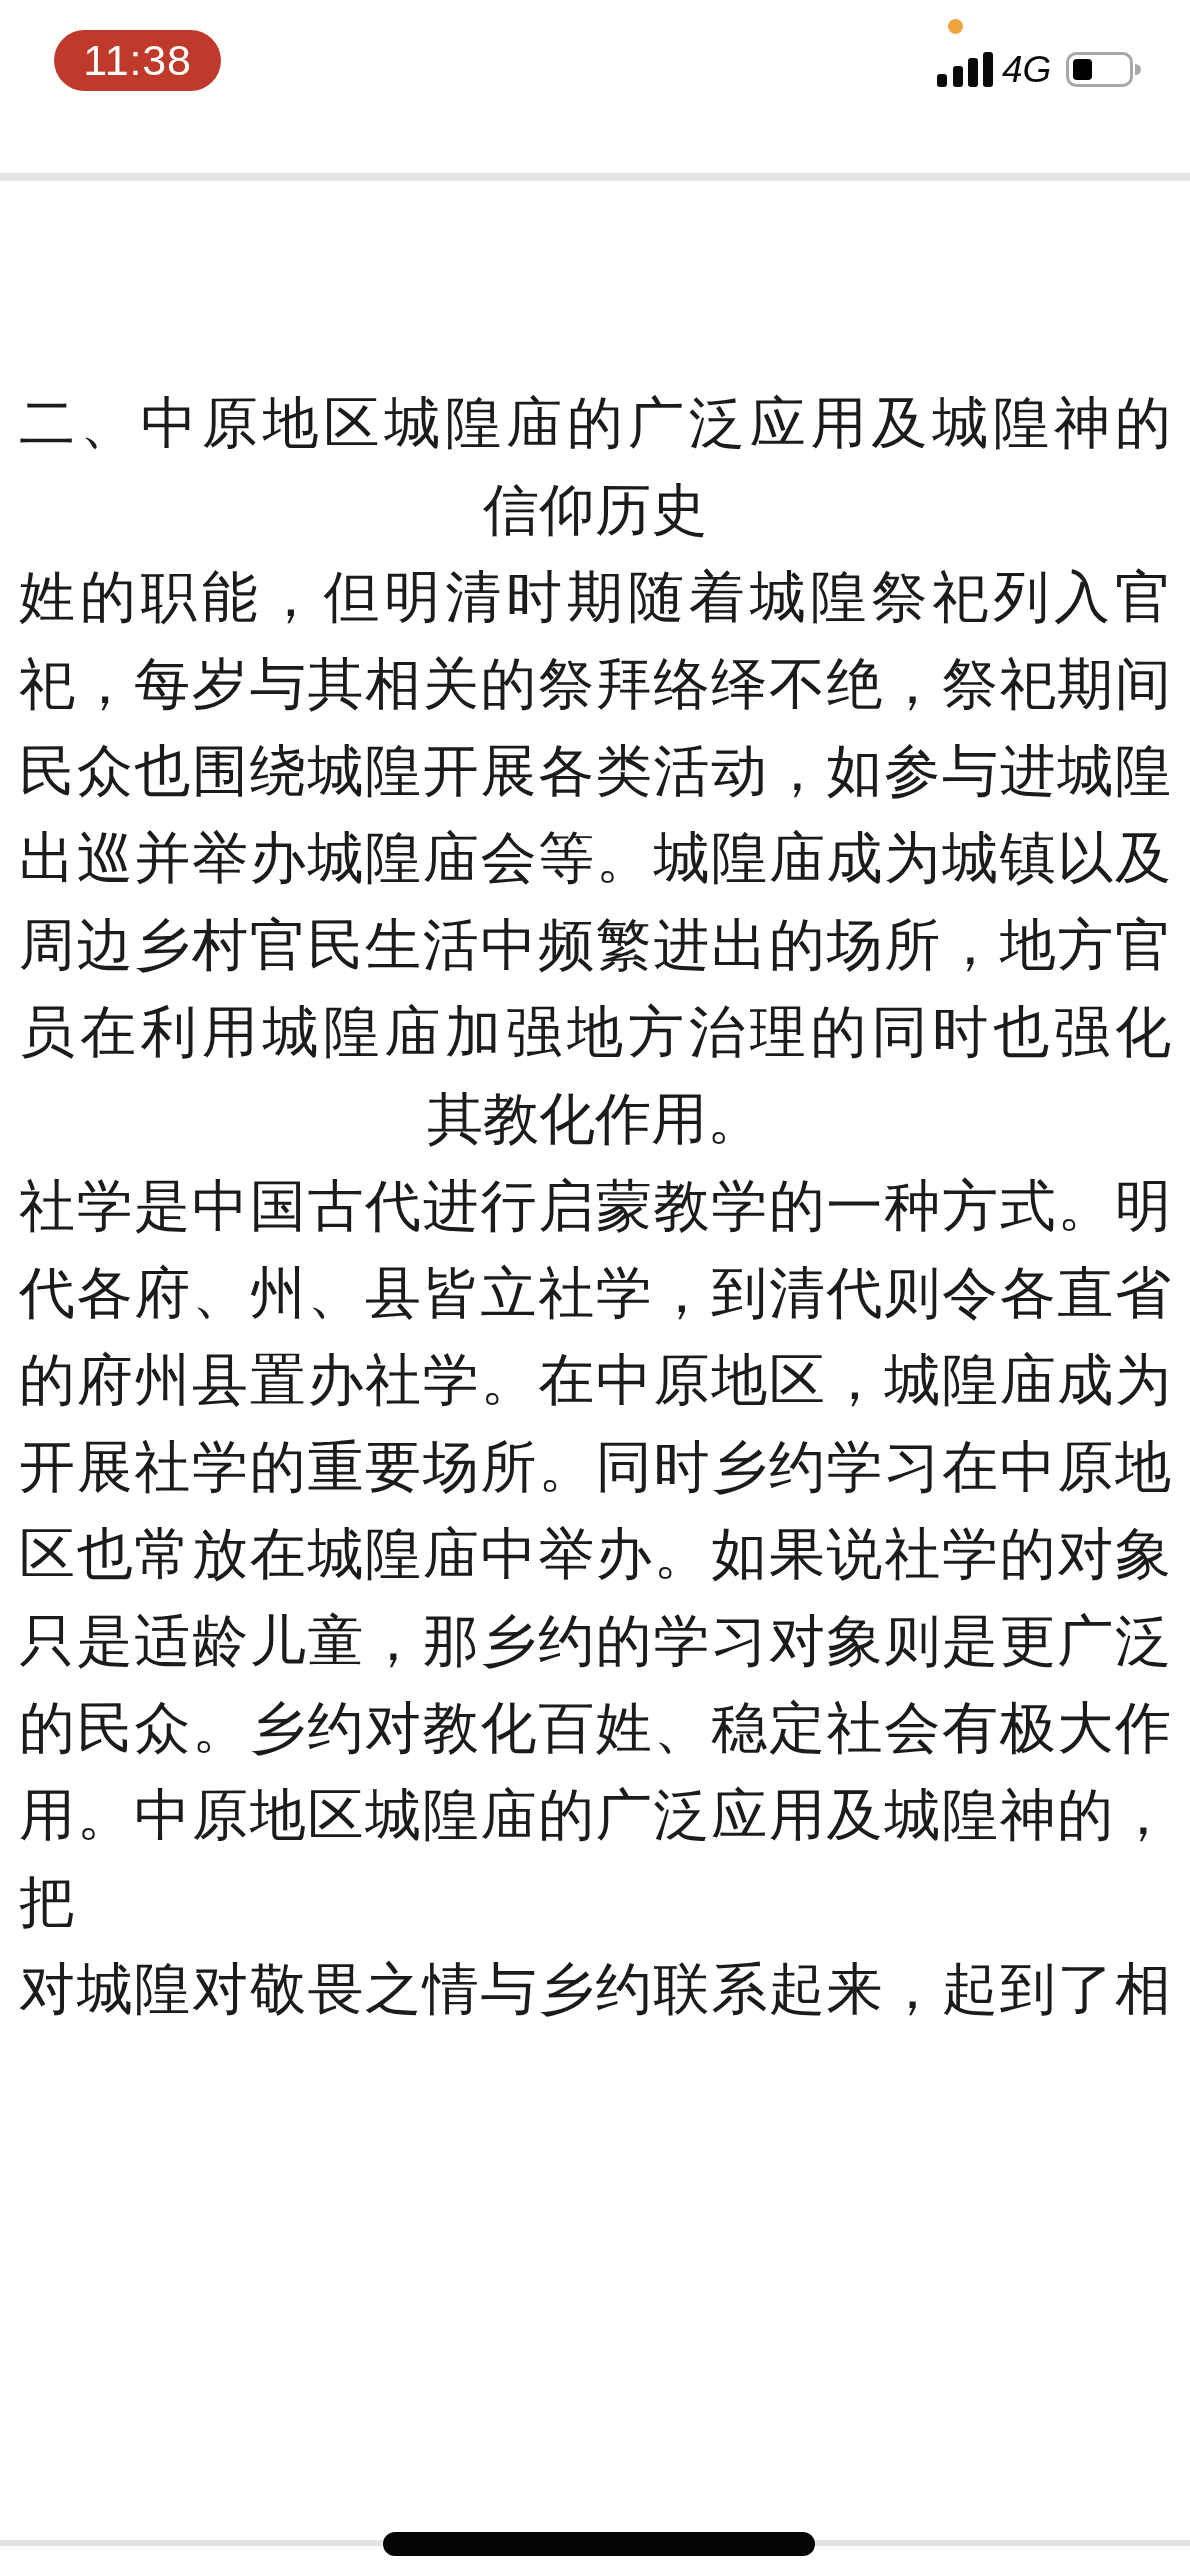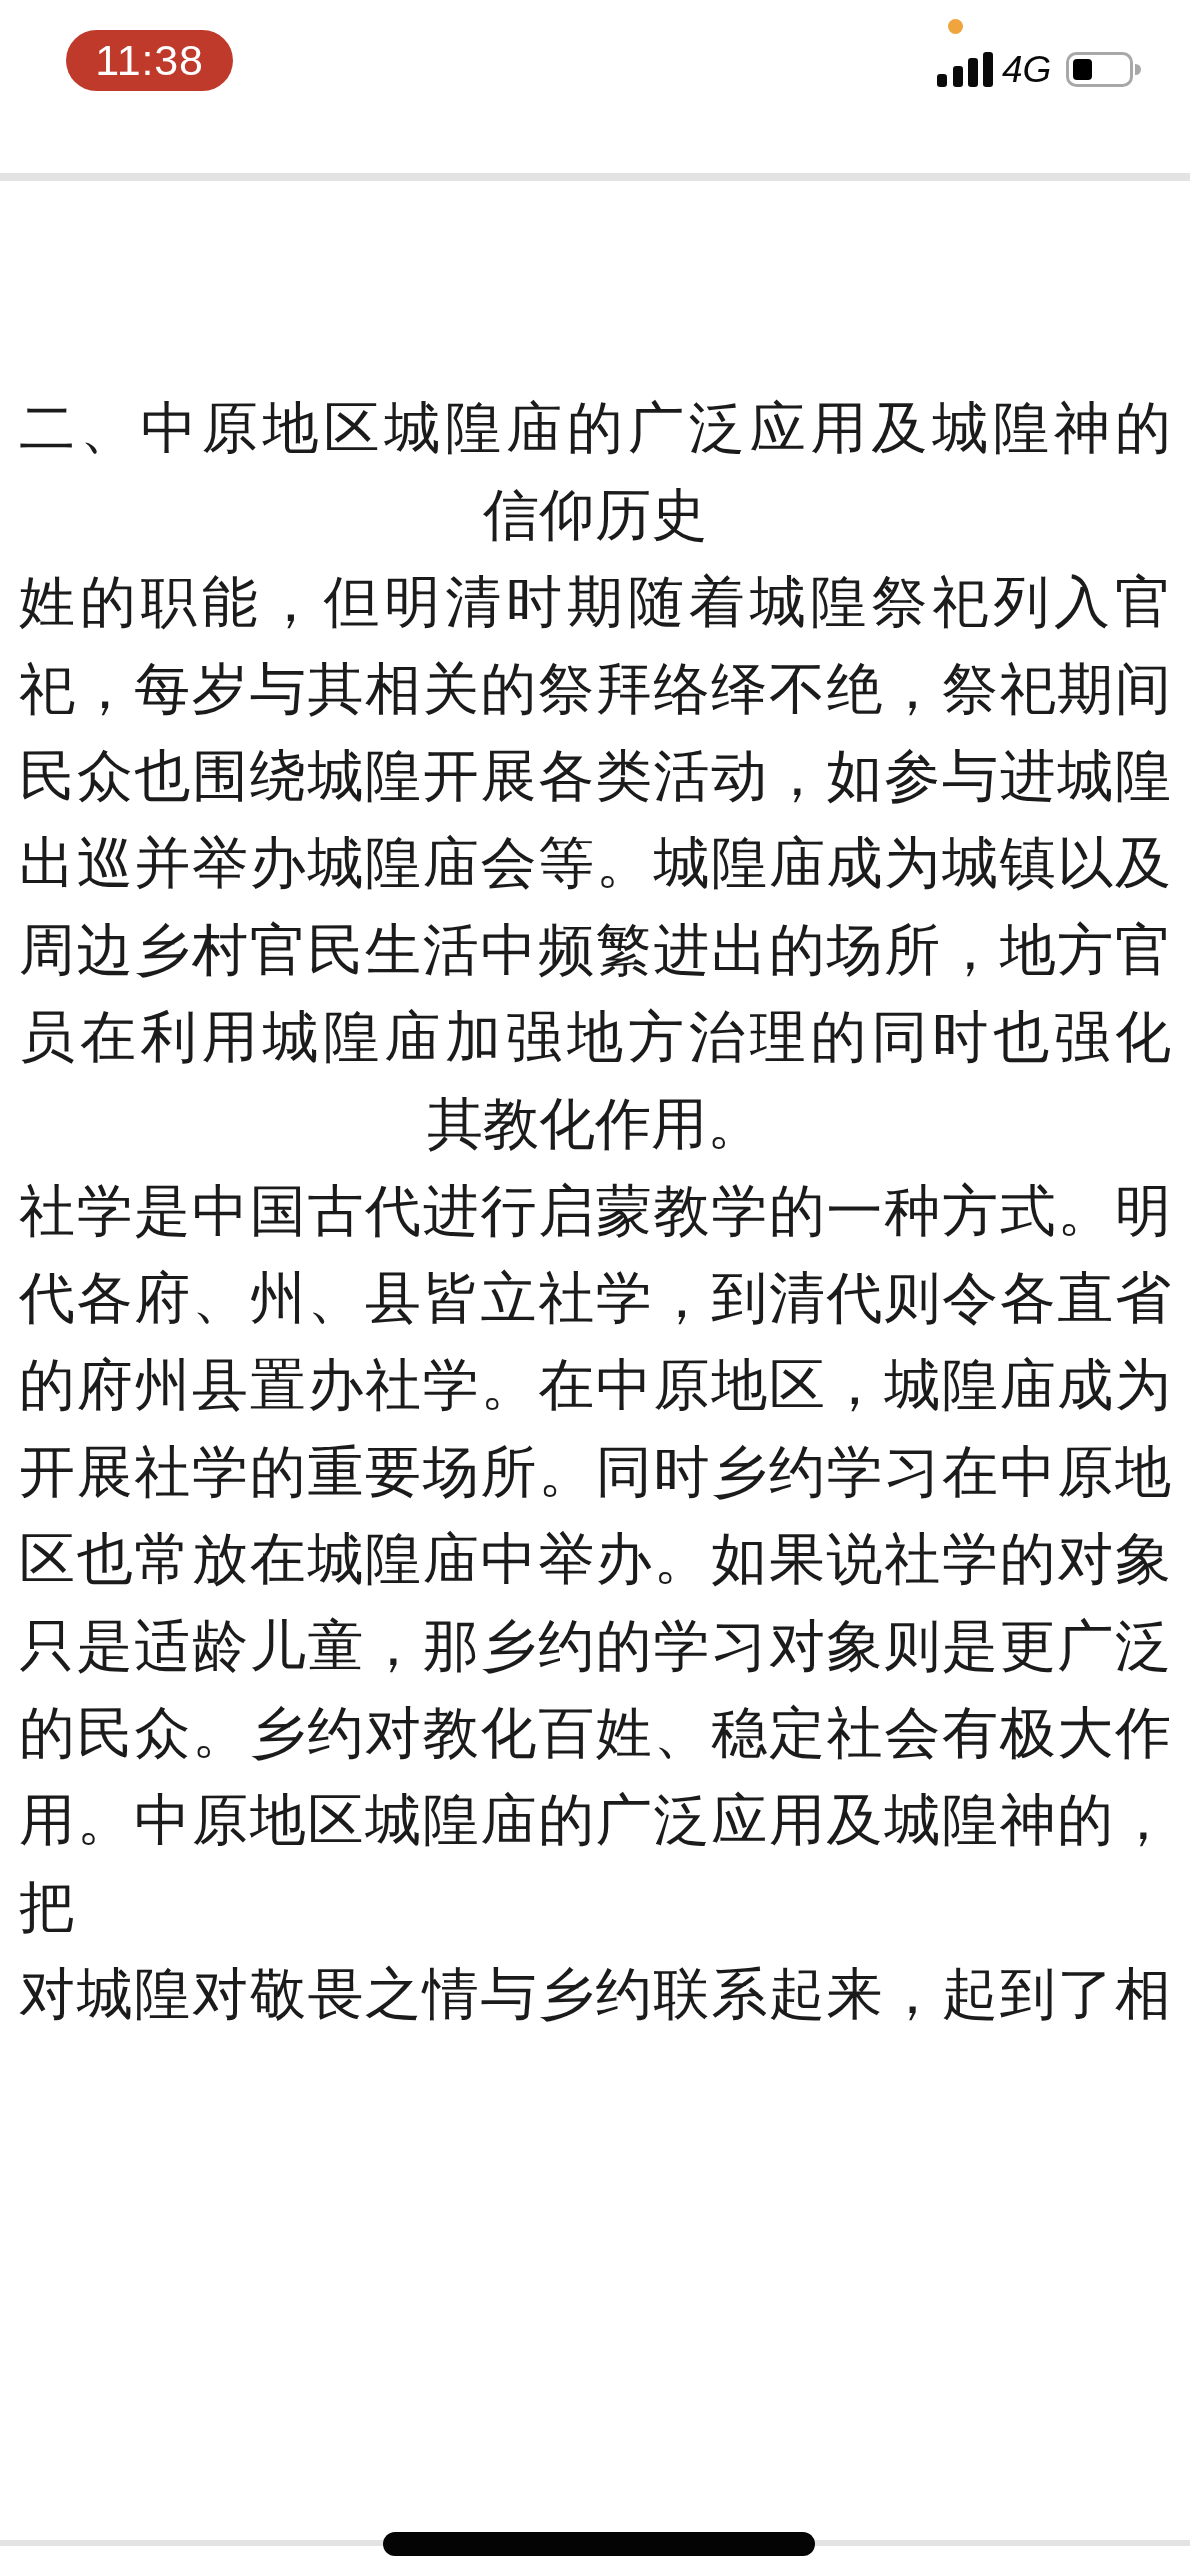--- a/index.html
+++ b/index.html
@@ -8,21 +8,21 @@
     width: 1190px;
     height: 2576px;
     background: #ffffff;
     overflow: hidden;
     font-family: "Liberation Sans", sans-serif;
   }
 
   
   .time-badge {
     position: absolute;
-    left: 66px; top: 30px;
+    left: 54px; top: 30px;
     width: 167px; height: 61px;
     background: #c03a2c;
     border-radius: 32px;
     display: flex; align-items: center; justify-content: center;
   }
   .time-badge .time-text {
     color: #ffffff;
     font-size: 43px;
     font-weight: 400;
     letter-spacing: 0.8px;
@@ -97,20 +97,21 @@
     left: 19px; top: 384px;
     width: 1152px;
     color: #1b1b1b;
     font-size: 56px;
     line-height: 87px;
     font-weight: 400;
   }
   .line {
     text-align: justify;
     text-align-last: justify;
+    font-family: Liberation Mono, monospace;
   }
   .line.short {
     text-align: center;
     text-align-last: auto;
   }
   .blank-line { height: 87px; }
 
   
   .bottom-line {
     position: absolute;

